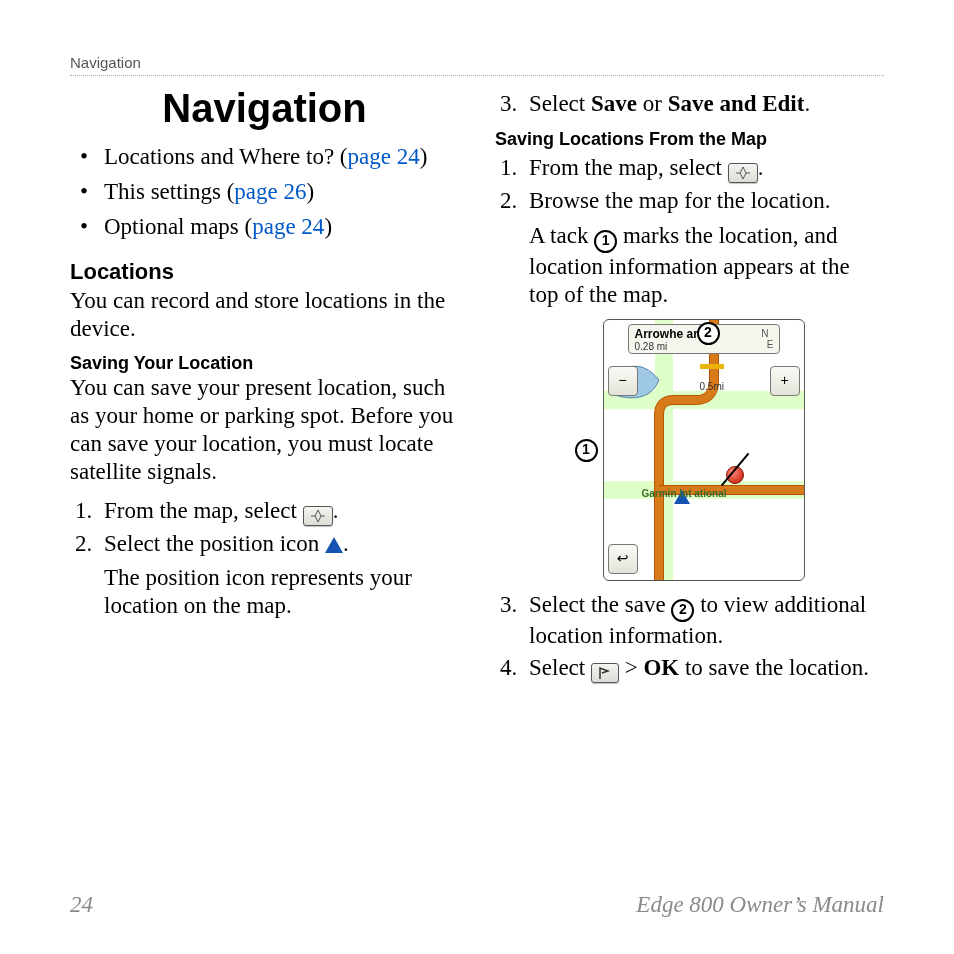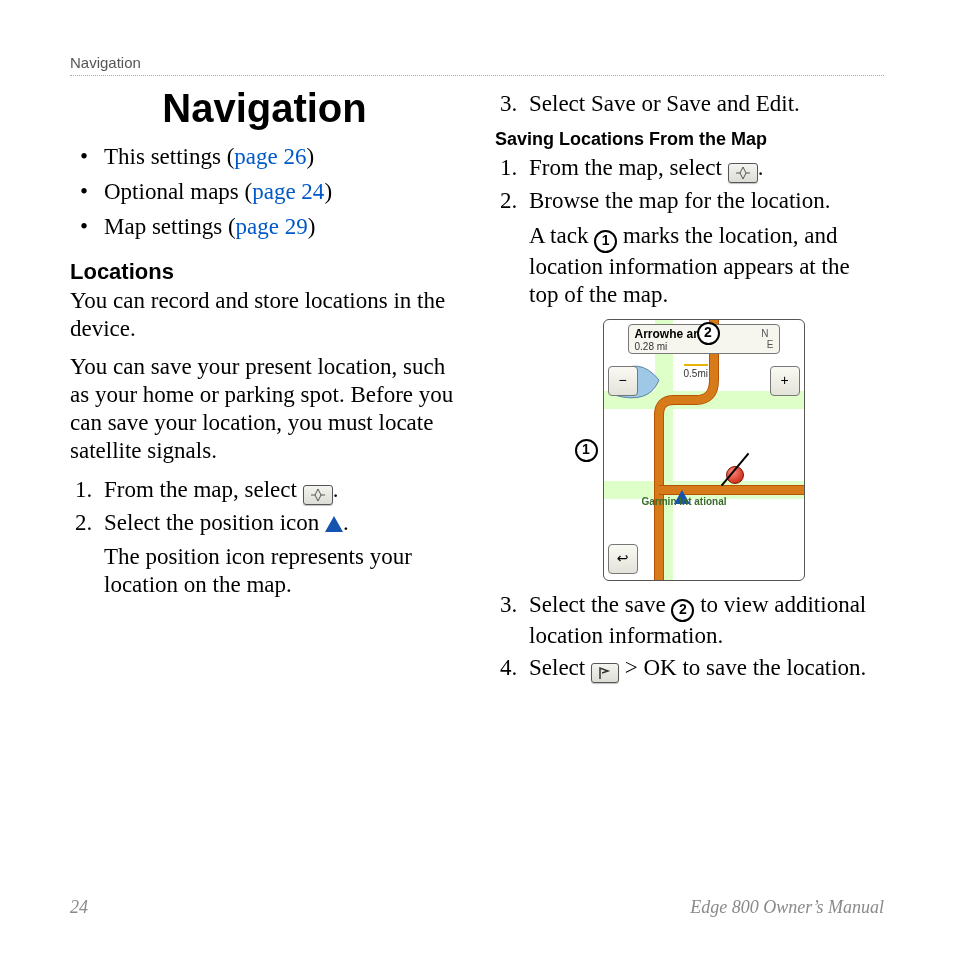--- a/index.html
+++ b/index.html
@@ -46,21 +46,21 @@
     font-family:Arial,Helvetica,sans-serif;
     font-weight:bold;font-size:22px;margin:8px 0 2px 0
   }
   h3.h3{
     font-family:Arial,Helvetica,sans-serif;
     font-weight:bold;font-size:18px;margin:10px 0 0 0
   }
   ol.steps{padding-left:28px;margin:4px 0 0 0}
   ol.steps>li{margin:4px 0;line-height:1.25;padding-left:6px}
   .indent-note{margin:6px 0 0 0}
-  .bold{font-weight:normal}
+  .bold{font-weight:bold}
   .circled{
     display:inline-block;border:2px solid #000;border-radius:50%;
     width:19px;height:19px;line-height:17px;text-align:center;
     font-family:Arial,sans-serif;font-size:14px;font-weight:bold;
     vertical-align:-2px;background:#fff
   }
   .icon-box{
     display:inline-block;border:1px solid #555;border-radius:3px;
     background:linear-gradient(#f4f4f0,#ddddd6);
     padding:1px 5px;vertical-align:-3px;font-size:15px;line-height:16px;
@@ -89,44 +89,44 @@
   .map .tb-s{font-size:10px;color:#333}
   .map .sq-btn{
     position:absolute;width:28px;height:28px;border:1px solid #777;border-radius:4px;
     background:linear-gradient(#fafaf4,#e3e3da);font:14px Arial;text-align:center;line-height:26px
   }
   .map .roads{position:absolute;inset:0}
   .map .compass{
     position:absolute;top:8px;right:30px;font:10px Arial;color:#555
   }
   .map .scale{
-    position:absolute;top:44px;left:80px;font:10px Arial;color:#333;
-    border-top:2px solid #eab308;padding-top:2px
+    position:absolute;top:44px;left:96px;font:10px Arial;color:#333;
+    border-top:5px solid #eab308;padding-top:12px
   }
   .map .pin{
     position:absolute;width:16px;height:16px;border-radius:50%;
     background:radial-gradient(circle at 35% 30%,#ff8a7a,#c01200);
     left:122px;top:146px;border:1px solid #801000
   }
   .map .pin::after{
     content:"";position:absolute;left:-30px;top:-32px;width:42px;height:42px;
     border-right:2px solid #000;transform:rotate(40deg)
   }
   .map .tri{
     position:absolute;left:70px;top:170px;width:0;height:0;
     border-left:8px solid transparent;border-right:8px solid transparent;
     border-bottom:14px solid #1454b0
   }
   .map .garmin{
-    position:absolute;left:38px;top:176px;font:10px Arial;color:#3a6b2a;font-weight:bold
+    position:absolute;left:38px;top:168px;font:10px Arial;color:#3a6b2a;font-weight:bold
   }
   .footer{
     position:absolute;bottom:36px;left:70px;right:70px;
     display:flex;justify-content:space-between;
-    font-style:italic;color:#8a8a8a;font-size:18px
+    font-style:italic;color:#8a8a8a;font-size:23px
   }
   .footer .pn{font-style:italic}
   
   .rd-main{stroke:#d67a1a;stroke-width:8;fill:none}
   .rd-main-ol{stroke:#b65200;stroke-width:10;fill:none}
   .rd-minor{stroke:#cfa;stroke-width:18;fill:none;opacity:.65}
   .lake{fill:#9fc8e6;stroke:#5a86a8}
   .icon-box svg{vertical-align:-2px}
 </style>
 </head>
@@ -134,33 +134,34 @@
 
 <div class="running-head">Navigation</div>
 
 <div class="columns">
 
   <div class="col">
     <h1 class="section-title">Navigation</h1>
 
     <ul class="bullets">
       <li>
+        <span>Locations and Where to? (</span><a class="link">page 24</a><span>)</span>
+      </li>
+      <li>
         <span>This settings (</span><a class="link">page 26</a><span>)</span>
       </li>
       <li>
         <span>Optional maps (</span><a class="link">page 24</a><span>)</span>
-      </li>
-      <li>
-        <span>Map settings (</span><a class="link">page 29</a><span>)</span>
       </li>
     </ul>
 
     <h2 class="h2">Locations</h2>
     <p>You can record and store locations in the device.</p>
 
+    <h3 class="h3">Saving Your Location</h3>
     <p>You can save your present location, such as your home or parking spot. Before you can save your location, you must locate satellite signals.</p>
 
     <ol class="steps">
       <li>
         <span>From the map, select </span><span class="icon-box"><svg width="18" height="14">
               <polygon points="9,1 12,7 9,13 6,7" fill="none" stroke="#555"></polygon>
               <line x1="2" y1="7" x2="6" y2="7" stroke="#555"></line>
               <line x1="12" y1="7" x2="16" y2="7" stroke="#555"></line>
             </svg></span><span>.</span>
       </li>

